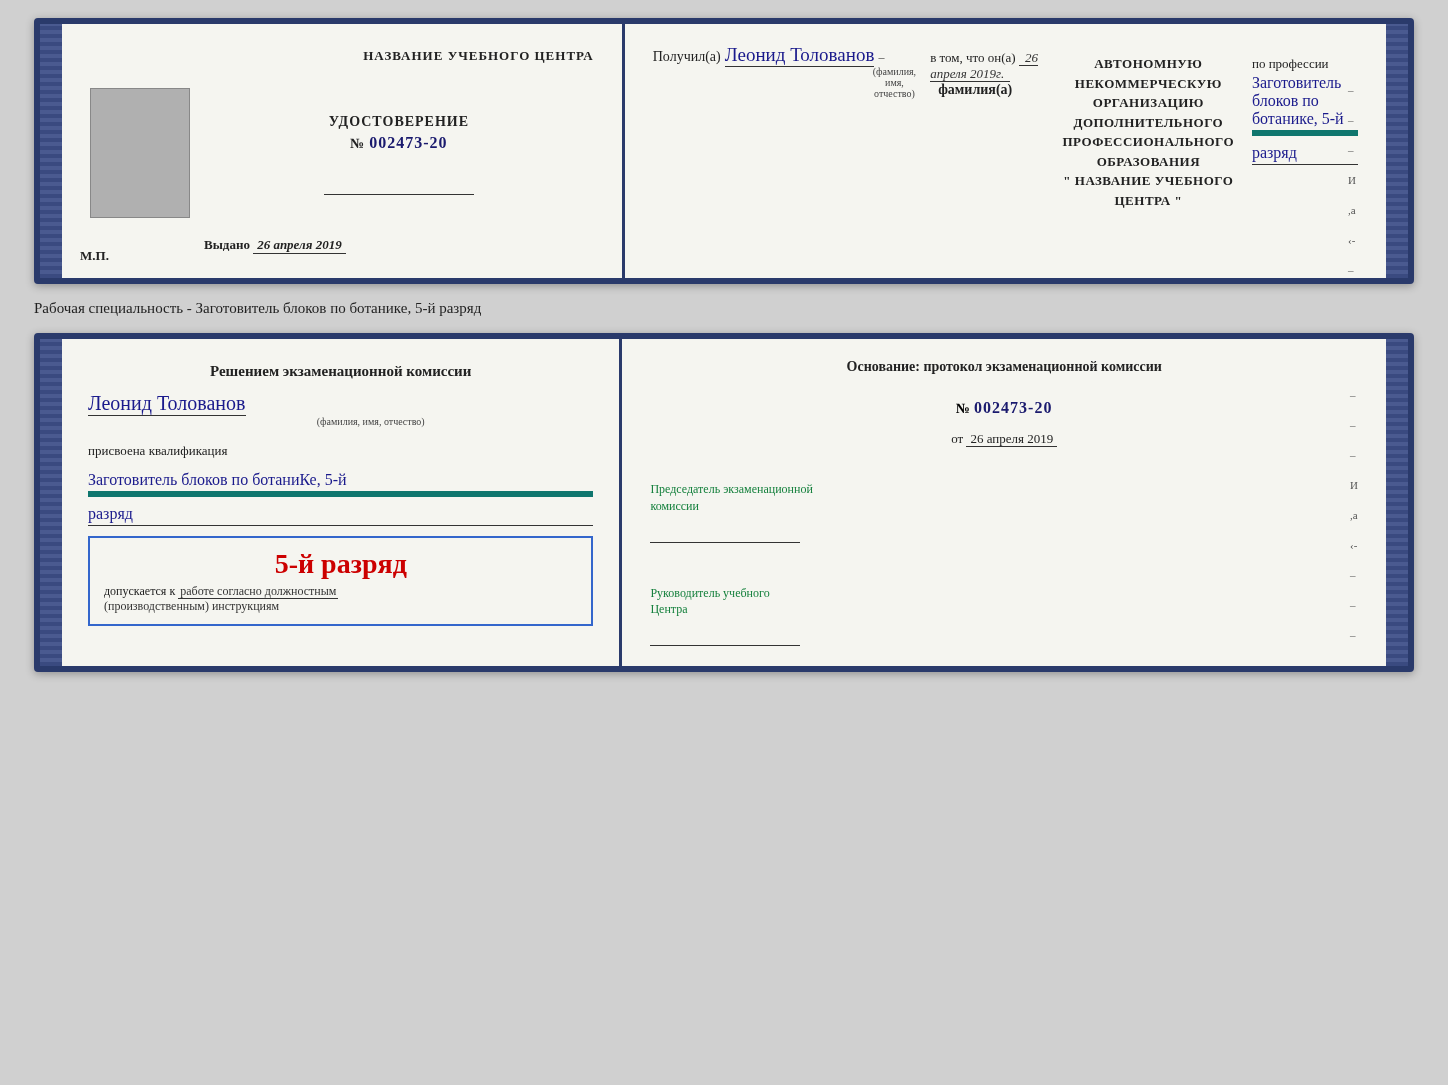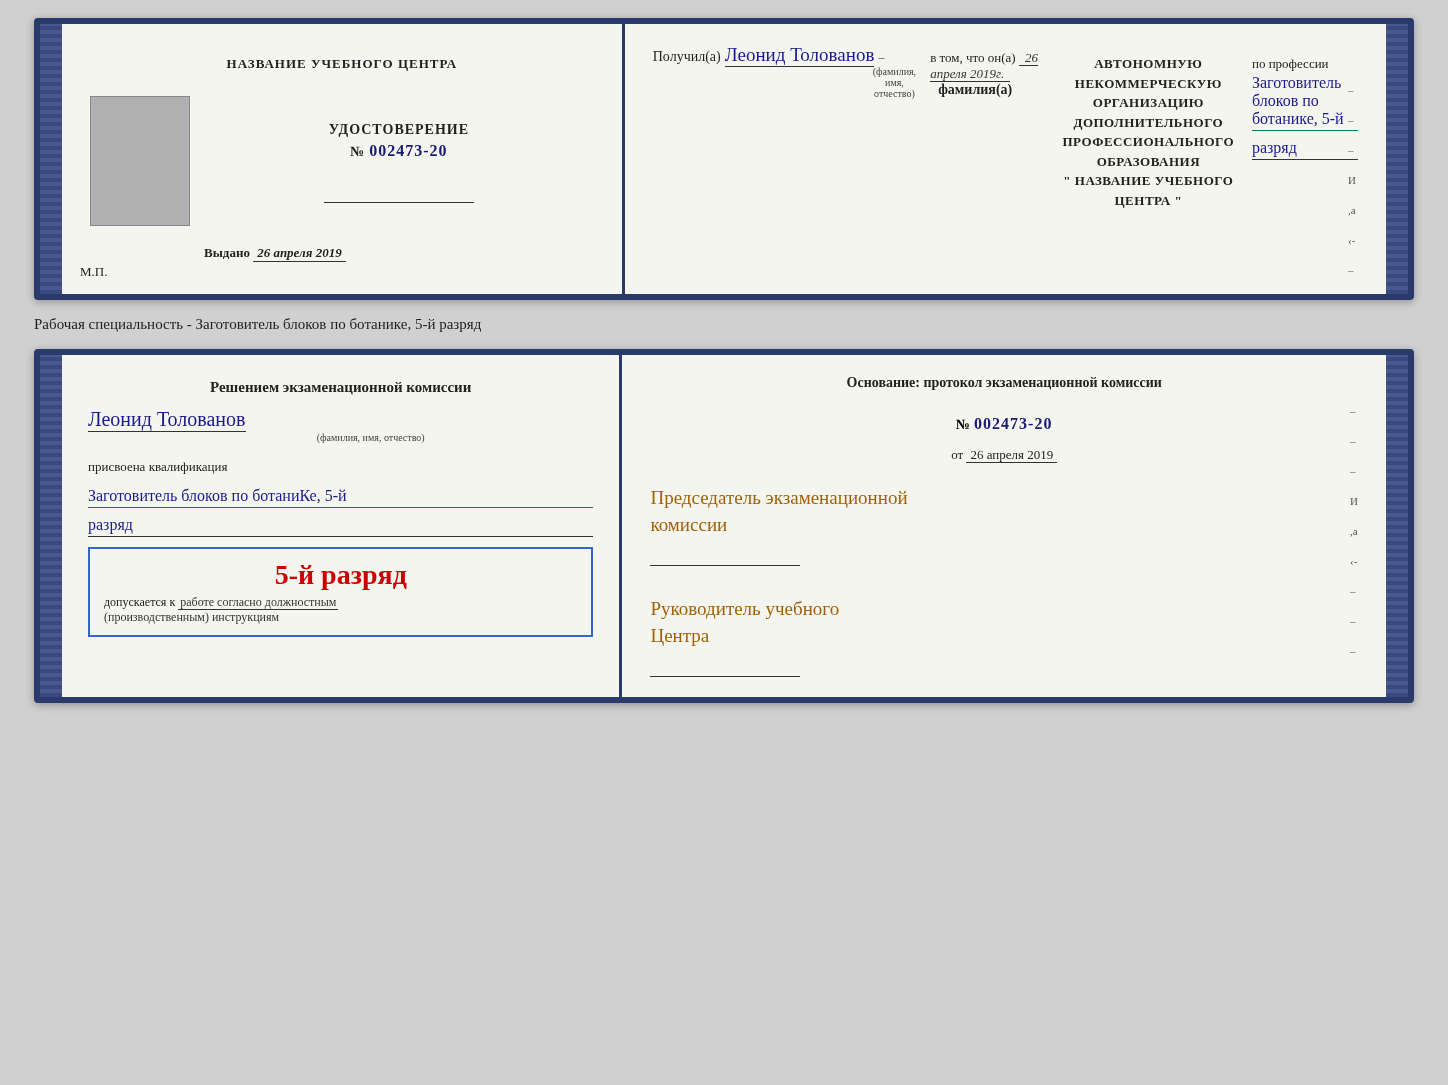--- a/index.html
+++ b/index.html
@@ -33,24 +33,24 @@
         #3a4a80 0px, #3a4a80 4px,
         #4a5a90 4px, #4a5a90 8px
       );
       flex-shrink: 0;
     }
 
     .cert-left {
       flex: 1;
       background: #f5f5f0;
       border-right: 3px solid #2a3a6b;
-      padding: 32px 28px;
-      display: flex;
-      flex-direction: column;
-      align-items: center;
+      padding: 24px 28px;
+      display: flex;
+      flex-direction: column;
+      align-items: flex-end;
       gap: 16px;
       position: relative;
     }
 
     .cert-right {
       flex: 1.4;
       background: #f5f5f0;
       padding: 20px 28px;
       display: flex;
       flex-direction: row;
@@ -119,21 +119,21 @@
       color: #222;
       text-align: left;
       width: 100%;
     }
 
     .mp-label {
       position: absolute;
       bottom: 14px;
       left: 18px;
       font-size: 13px;
-      font-weight: normal;
+      font-weight: bold;
       color: #222;
     }
 
     
     .recipient-line {
       font-size: 14px;
       color: #222;
       margin-bottom: 2px;
     }
 
@@ -178,21 +178,21 @@
       font-size: 13px;
       color: #222;
       margin-top: 12px;
     }
 
     .profession-value {
       display: block;
       font-family: 'Segoe Script', cursive, 'Comic Sans MS';
       color: #1a1a8c;
       font-size: 16px;
-      border-bottom: 1px solid #0f766e;
+      border-bottom: 6px solid #0f766e;
       padding-bottom: 2px;
       margin-top: 2px;
     }
 
     .rank-value {
       display: block;
       font-family: 'Segoe Script', cursive, 'Comic Sans MS';
       color: #1a1a8c;
       font-size: 16px;
       border-bottom: 1px solid #333;
@@ -294,23 +294,24 @@
       font-size: 13px;
       color: #222;
       text-align: center;
     }
 
     .signature-block {
       margin-top: 8px;
     }
 
     .signature-title {
-      font-size: 19px;
-      color: #a16207;
+      font-size: 12px;
+      color: #15803d;
       line-height: 1.4;
+      margin-top: 12px;
     }
 
     .sig-line {
       border-bottom: 1px solid #333;
       width: 150px;
       height: 22px;
       display: block;
       margin-top: 6px;
     }
 

